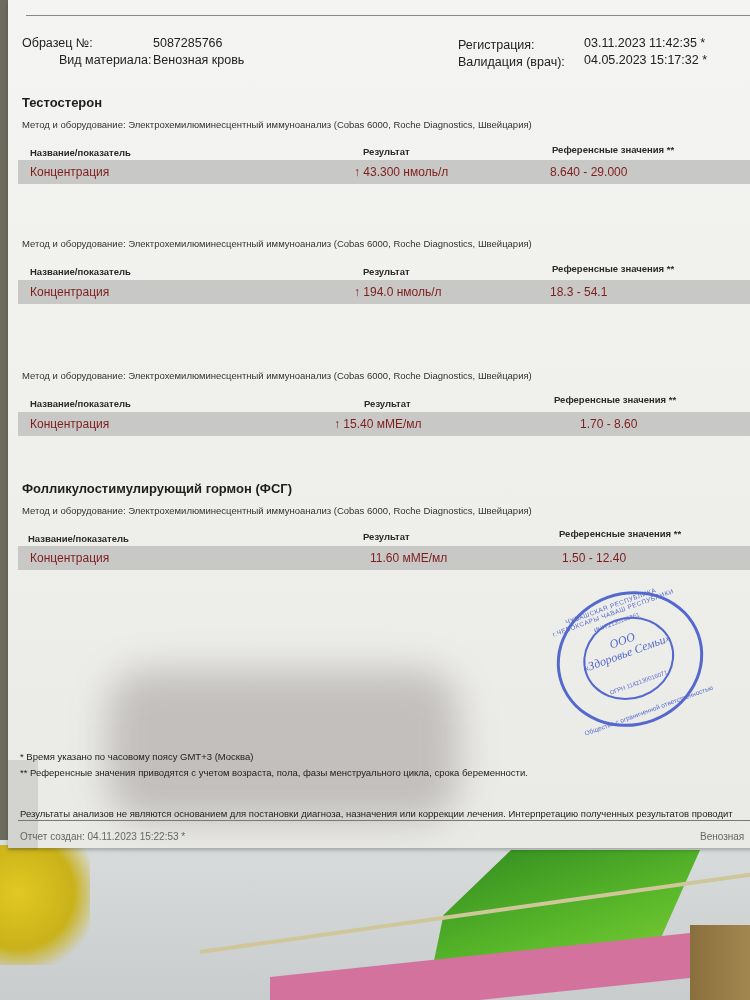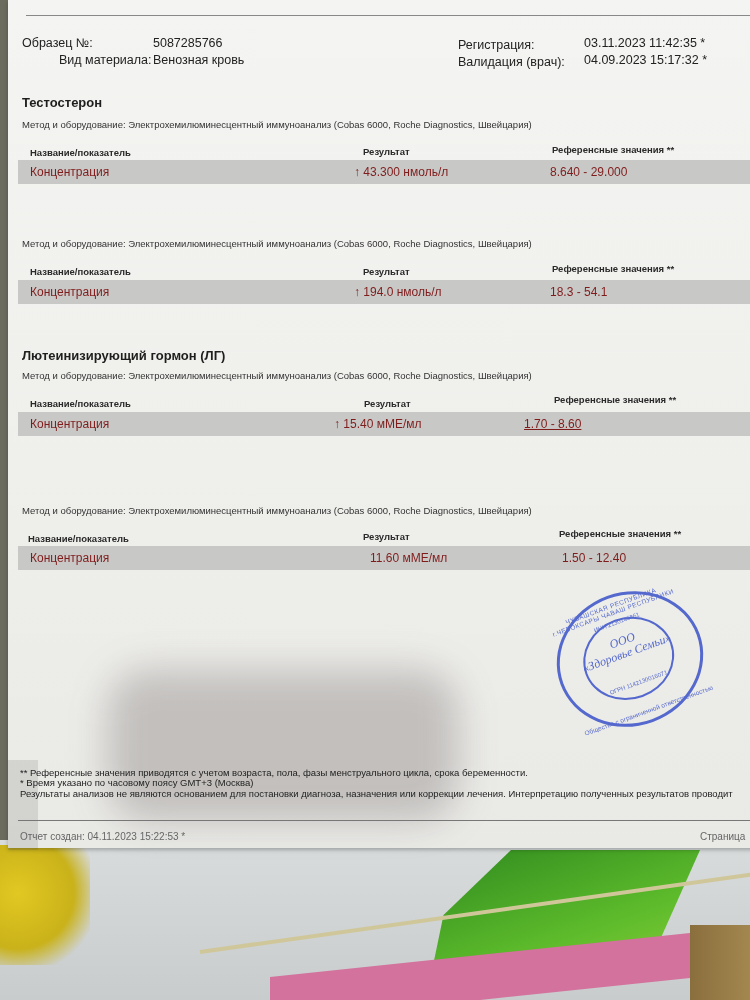--- a/index.html
+++ b/index.html
@@ -80,21 +80,21 @@
   <div class="shadow-left"></div>
   <div class="top-rule"></div>
 
   <div class="meta b" style="left:14px;top:36px;">Образец №:</div>
   <div class="meta" style="left:145px;top:36px;">5087285766</div>
   <div class="meta b" style="left:14px;top:53px;padding-left:37px;">Вид материала:</div>
   <div class="meta" style="left:145px;top:53px;">Венозная кровь</div>
   <div class="meta b" style="left:450px;top:38px;">Регистрация:</div>
   <div class="meta" style="left:576px;top:36px;">03.11.2023 11:42:35 *</div>
   <div class="meta b" style="left:450px;top:55px;">Валидация (врач):</div>
-  <div class="meta" style="left:576px;top:53px;">04.09.2023 15:17:32 *</div>
+  <div class="meta" style="left:576px;top:53px;">04.05.2023 15:17:32 *</div>
 
   <div class="section-title" style="top:95px;">Тестостерон</div>
   <div class="method" style="top:119px;">Метод и оборудование: Электрохемилюминесцентный иммуноанализ (Cobas 6000, Roche Diagnostics, Швейцария)</div>
   <div class="th" style="left:22px;top:147px;">Название/показатель</div>
   <div class="th" style="left:355px;top:146px;">Результат</div>
   <div class="th" style="left:544px;top:144px;">Референсные значения **</div>
   <div class="row" style="top:160px;">
     <span class="cell" style="left:12px;">Концентрация</span>
     <span class="cell" style="left:336px;">↑ 43.300 нмоль/л</span>
     <span class="cell" style="left:532px;">8.640 - 29.000</span>
@@ -103,31 +103,31 @@
   <div class="method" style="top:238px;">Метод и оборудование: Электрохемилюминесцентный иммуноанализ (Cobas 6000, Roche Diagnostics, Швейцария)</div>
   <div class="th" style="left:22px;top:266px;">Название/показатель</div>
   <div class="th" style="left:355px;top:266px;">Результат</div>
   <div class="th" style="left:544px;top:263px;">Референсные значения **</div>
   <div class="row" style="top:280px;">
     <span class="cell" style="left:12px;">Концентрация</span>
     <span class="cell" style="left:336px;">↑ 194.0 нмоль/л</span>
     <span class="cell" style="left:532px;">18.3 - 54.1</span>
   </div>
 
-  <div class="section-title" style="top:348px;">Лютеинизирующий гормон (ЛГ)</div>
   <div class="method" style="top:370px;">Метод и оборудование: Электрохемилюминесцентный иммуноанализ (Cobas 6000, Roche Diagnostics, Швейцария)</div>
   <div class="th" style="left:22px;top:398px;">Название/показатель</div>
   <div class="th" style="left:356px;top:398px;">Результат</div>
   <div class="th" style="left:546px;top:394px;">Референсные значения **</div>
   <div class="row" style="top:412px;">
     <span class="cell" style="left:12px;">Концентрация</span>
     <span class="cell" style="left:316px;">↑ 15.40 мМЕ/мл</span>
-    <span class="cell" style="left:506px;text-decoration:underline;">1.70 - 8.60</span>
+    <span class="cell" style="left:562px;">1.70 - 8.60</span>
   </div>
 
+  <div class="section-title" style="top:481px;">Фолликулостимулирующий гормон (ФСГ)</div>
   <div class="method" style="top:505px;">Метод и оборудование: Электрохемилюминесцентный иммуноанализ (Cobas 6000, Roche Diagnostics, Швейцария)</div>
   <div class="th" style="left:20px;top:533px;">Название/показатель</div>
   <div class="th" style="left:355px;top:531px;">Результат</div>
   <div class="th" style="left:551px;top:528px;">Референсные значения **</div>
   <div class="row" style="top:546px;">
     <span class="cell" style="left:12px;">Концентрация</span>
     <span class="cell" style="left:352px;">11.60 мМЕ/мл</span>
     <span class="cell" style="left:544px;">1.50 - 12.40</span>
   </div>
 
@@ -136,20 +136,20 @@
     <div class="inn">ИНН 2130146861</div>
     <div class="inner"></div>
     <div class="org">
       <div>ООО</div>
       <div>«Здоровье Семьи»</div>
     </div>
     <div class="ogrn">ОГРН 1142130016071</div>
     <div class="ring-bottom">Общество с ограниченной ответственностью</div>
   </div>
 
-  <div class="note" style="top:751px;margin-top:26px;">* Время указано по часовому поясу GMT+3 (Москва)</div>
+  <div class="note" style="top:751px;">* Время указано по часовому поясу GMT+3 (Москва)</div>
   <div class="note" style="top:767px;">** Референсные значения приводятся с учетом возраста, пола, фазы менструального цикла, срока беременности.</div>
-  <div class="note" style="top:788px;white-space:nowrap;text-align:right;">Результаты анализов не являются основанием для постановки диагноза, назначения или коррекции лечения. Интерпретацию полученных результатов проводит</div>
+  <div class="note" style="top:808px;white-space:nowrap;text-align:right;">Результаты анализов не являются основанием для постановки диагноза, назначения или коррекции лечения. Интерпретацию полученных результатов проводит</div>
 
   <div class="footer-rule"></div>
   <div class="footer" style="left:12px;">Отчет создан: 04.11.2023 15:22:53 *</div>
-  <div class="footer" style="left:692px;">Страница</div>
+  <div class="footer" style="left:692px;">Венозная</div>
 </div>
 
 </body></html>

